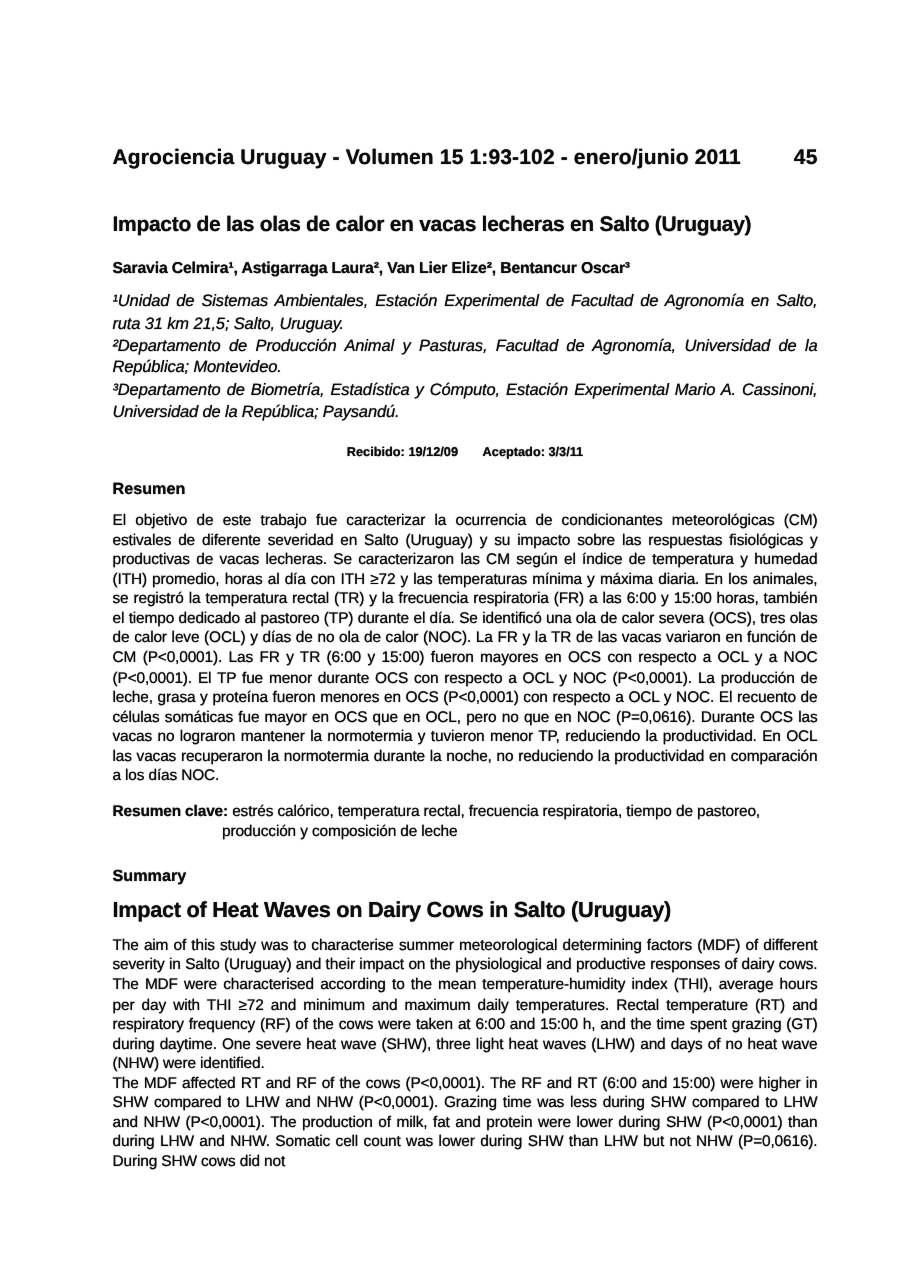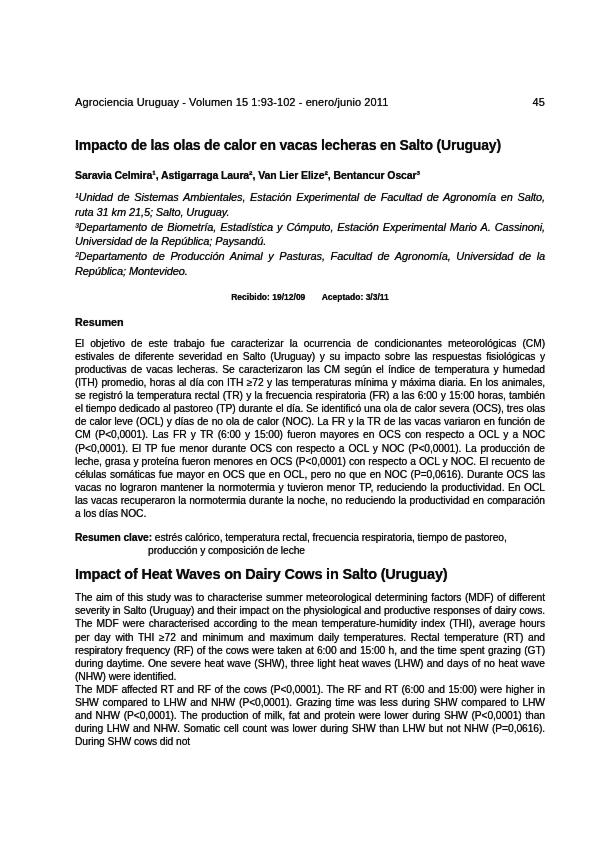--- a/index.html
+++ b/index.html
@@ -22,22 +22,22 @@
     left: 75px;
     top: 96px;
     width: 470px;
   }
   .scanink { text-shadow: 0 0 0.7px rgba(0,0,0,0.85); }
 
   .running-head {
     display: flex;
     justify-content: space-between;
     align-items: flex-start;
-    font-size: 11px;
-    font-weight: normal;
+    font-size: 14px;
+    font-weight: bold;
     letter-spacing: 0.1px;
   }
 
   .title-es {
     margin-top: 29px;
     font-size: 14px;
     font-weight: bold;
     letter-spacing: -0.2px;
   }
 
@@ -110,35 +110,36 @@
       <span>Agrociencia Uruguay - Volumen 15 1:93-102 - enero/junio 2011</span>
       <span>45</span>
     </div>
 
     <h1 class="title-es scanink" style="margin-bottom:0;">Impacto de las olas de calor en vacas lecheras en Salto (Uruguay)</h1>
 
     <div class="authors scanink">Saravia Celmira¹, Astigarraga Laura², Van Lier Elize², Bentancur Oscar³</div>
 
     <div class="affiliations scanink">
       <p>¹Unidad de Sistemas Ambientales, Estación Experimental de Facultad de Agronomía en Salto, ruta 31 km 21,5; Salto, Uruguay.</p>
+      <p>²Departamento de Producción Animal y Pasturas, Facultad de Agronomía, Universidad de la República; Montevideo.</p>
       <p>³Departamento de Biometría, Estadística y Cómputo, Estación Experimental Mario A. Cassinoni, Universidad de la República; Paysandú.</p>
-      <p>²Departamento de Producción Animal y Pasturas, Facultad de Agronomía, Universidad de la República; Montevideo.</p>
     </div>
 
     <div class="dates-row scanink">
       <span class="date-item">Recibido: 19/12/09</span>
       <span class="date-item">Aceptado: 3/3/11</span>
     </div>
 
     <div class="section-heading scanink">Resumen</div>
 
     <p class="body-par scanink">El objetivo de este trabajo fue caracterizar la ocurrencia de condicionantes meteorológicas (CM) estivales de diferente severidad en Salto (Uruguay) y su impacto sobre las respuestas fisiológicas y productivas de vacas lecheras. Se caracterizaron las CM según el índice de temperatura y humedad (ITH) promedio, horas al día con ITH ≥72 y las temperaturas mínima y máxima diaria. En los animales, se registró la temperatura rectal (TR) y la frecuencia respiratoria (FR) a las 6:00 y 15:00 horas, también el tiempo dedicado al pastoreo (TP) durante el día. Se identificó una ola de calor severa (OCS), tres olas de calor leve (OCL) y días de no ola de calor (NOC). La FR y la TR de las vacas variaron en función de CM (P&lt;0,0001). Las FR y TR (6:00 y 15:00) fueron mayores en OCS con respecto a OCL y a NOC (P&lt;0,0001). El TP fue menor durante OCS con respecto a OCL y NOC (P&lt;0,0001). La producción de leche, grasa y proteína fueron menores en OCS (P&lt;0,0001) con respecto a OCL y NOC. El recuento de células somáticas fue mayor en OCS que en OCL, pero no que en NOC (P=0,0616). Durante OCS las vacas no lograron mantener la normotermia y tuvieron menor TP, reduciendo la productividad. En OCL las vacas recuperaron la normotermia durante la noche, no reduciendo la productividad en comparación a los días NOC.</p>
 
     <p class="keywords scanink"><span class="kw-label">Resumen clave:</span> <span>estrés calórico, temperatura rectal, frecuencia respiratoria, tiempo de pastoreo, producción y composición de leche</span></p>
 
+    <div class="section-heading summary-heading scanink">Summary</div>
 
     <h2 class="title-en scanink" style="margin-bottom:0;">Impact of Heat Waves on Dairy Cows in Salto (Uruguay)</h2>
 
     <p class="body-par scanink">The aim of this study was to characterise summer meteorological determining factors (MDF) of different severity in Salto (Uruguay) and their impact on the physiological and productive responses of dairy cows. The MDF were characterised according to the mean temperature-humidity index (THI), average hours per day with THI ≥72 and minimum and maximum daily temperatures. Rectal temperature (RT) and respiratory frequency (RF) of the cows were taken at 6:00 and 15:00 h, and the time spent grazing (GT) during daytime. One severe heat wave (SHW), three light heat waves (LHW) and days of no heat wave (NHW) were identified.</p>
 
     <p class="body-par no-gap scanink">The MDF affected RT and RF of the cows (P&lt;0,0001). The RF and RT (6:00 and 15:00) were higher in SHW compared to LHW and NHW (P&lt;0,0001). Grazing time was less during SHW compared to LHW and NHW (P&lt;0,0001). The production of milk, fat and protein were lower during SHW (P&lt;0,0001) than during LHW and NHW. Somatic cell count was lower during SHW than LHW but not NHW (P=0,0616). During SHW cows did not</p>
 
   </div>
 </div>
 

